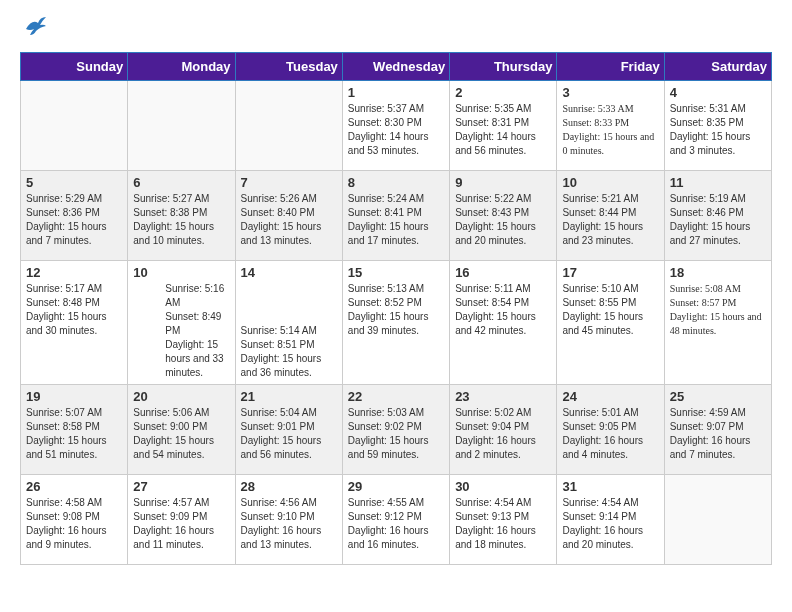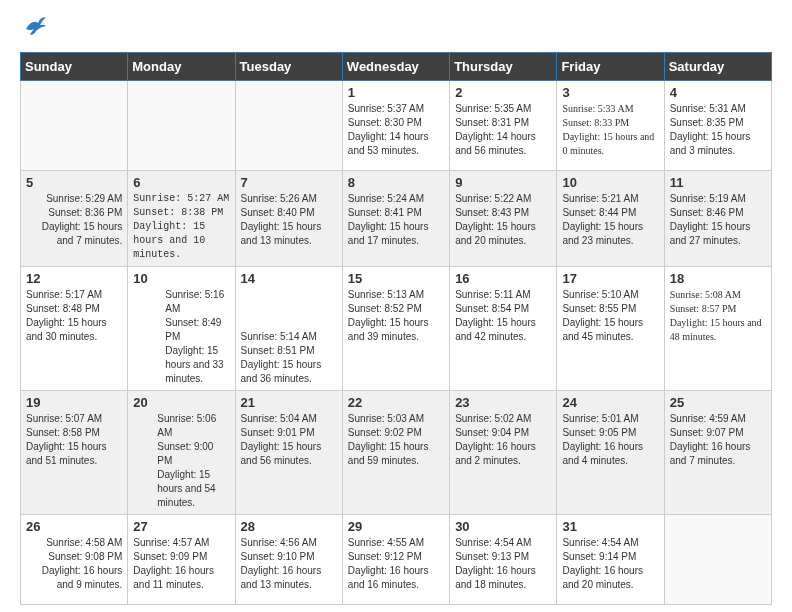--- a/index.html
+++ b/index.html
@@ -37,26 +37,26 @@
     .location {
       font-size: 16px;
       color: #333;
     }
     table {
       width: 100%;
       border-collapse: collapse;
       table-layout: fixed;
     }
     thead th {
-      background: #404040;
+      background: #4c1d95;
       color: #fff;
       font-size: 13px;
       font-weight: bold;
       padding: 6px 4px;
-      text-align: left;
+      text-align: right;
       border: 1px solid #2e7abf;
     }
     tbody td {
       vertical-align: top;
       border: 1px solid #ccc;
       padding: 4px 5px;
       font-size: 10.5px;
       color: #333;
       height: 90px;
       background: #fff;
@@ -134,27 +134,27 @@
         <td>
           <span class="day-num">4</span>
           <div class="cell-text" style="white-space: pre-line;">Sunrise: 5:31 AM
 Sunset: 8:35 PM
 Daylight: 15 hours and 3 minutes.</div>
         </td>
       </tr>
       <tr>
         <td>
           <span class="day-num">5</span>
-          <div class="cell-text" style="white-space: pre-line; text-align: right;">Sunrise: 5:29 AM
+          <div class="cell-text" style="white-space: pre-line;">Sunrise: 5:29 AM
 Sunset: 8:36 PM
 Daylight: 15 hours and 7 minutes.</div>
         </td>
         <td>
           <span class="day-num">6</span>
-          <div class="cell-text" style="white-space: pre-line; font-family: Liberation Mono, monospace;">Sunrise: 5:27 AM
+          <div class="cell-text" style="white-space: pre-line;">Sunrise: 5:27 AM
 Sunset: 8:38 PM
 Daylight: 15 hours and 10 minutes.</div>
         </td>
         <td>
           <span class="day-num">7</span>
           <div class="cell-text" style="white-space: pre-line;">Sunrise: 5:26 AM
 Sunset: 8:40 PM
 Daylight: 15 hours and 13 minutes.</div>
         </td>
         <td>
@@ -228,21 +228,21 @@
       </tr>
       <tr>
         <td>
           <span class="day-num">19</span>
           <div class="cell-text" style="white-space: pre-line;">Sunrise: 5:07 AM
 Sunset: 8:58 PM
 Daylight: 15 hours and 51 minutes.</div>
         </td>
         <td>
           <span class="day-num">20</span>
-          <div class="cell-text" style="white-space: pre-line; margin-left: 24px;">Sunrise: 5:06 AM
+          <div class="cell-text" style="white-space: pre-line;">Sunrise: 5:06 AM
 Sunset: 9:00 PM
 Daylight: 15 hours and 54 minutes.</div>
         </td>
         <td>
           <span class="day-num">21</span>
           <div class="cell-text" style="white-space: pre-line;">Sunrise: 5:04 AM
 Sunset: 9:01 PM
 Daylight: 15 hours and 56 minutes.</div>
         </td>
         <td>
@@ -266,21 +266,21 @@
         <td>
           <span class="day-num">25</span>
           <div class="cell-text" style="white-space: pre-line;">Sunrise: 4:59 AM
 Sunset: 9:07 PM
 Daylight: 16 hours and 7 minutes.</div>
         </td>
       </tr>
       <tr>
         <td>
           <span class="day-num">26</span>
-          <div class="cell-text" style="white-space: pre-line; text-align: right;">Sunrise: 4:58 AM
+          <div class="cell-text" style="white-space: pre-line;">Sunrise: 4:58 AM
 Sunset: 9:08 PM
 Daylight: 16 hours and 9 minutes.</div>
         </td>
         <td>
           <span class="day-num">27</span>
           <div class="cell-text" style="white-space: pre-line;">Sunrise: 4:57 AM
 Sunset: 9:09 PM
 Daylight: 16 hours and 11 minutes.</div>
         </td>
         <td>

